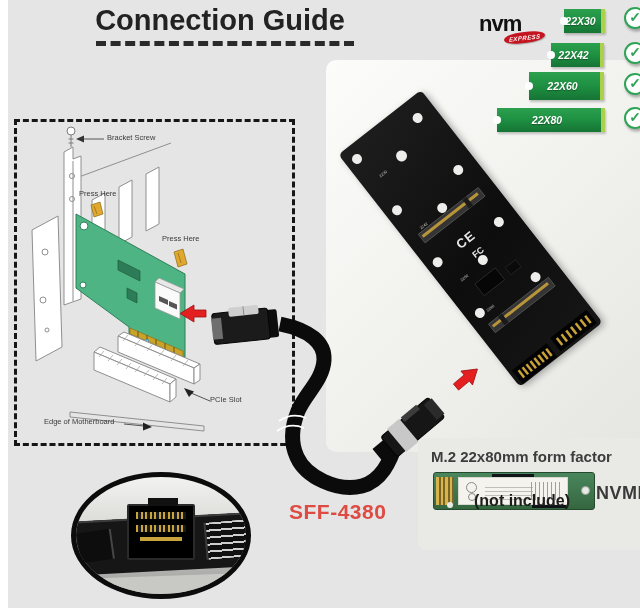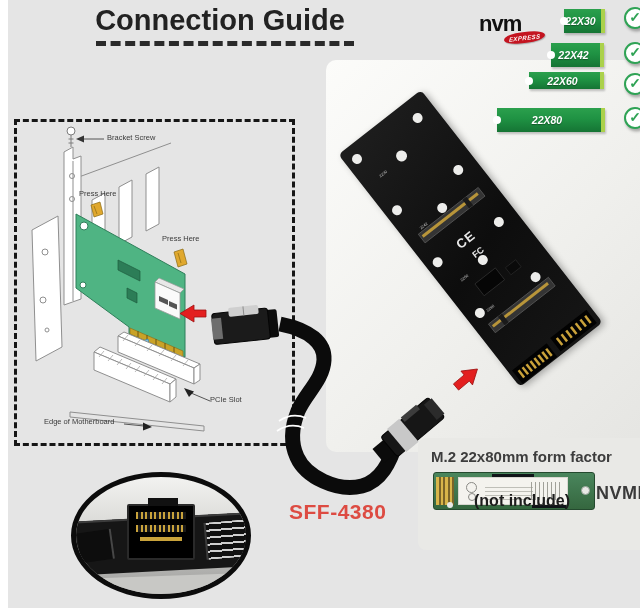--- a/index.html
+++ b/index.html
@@ -47,21 +47,21 @@
   .m2bar {
     height:24px; background:linear-gradient(180deg,#2ba04d 0%,#1f9243 45%,#157434 100%);
     box-shadow:1px 2px 2px rgba(0,0,0,.22); position:absolute;
     display:flex; align-items:center; justify-content:center;
   }
   .m2bar .m2label { color:#fff; font-style:italic; font-weight:bold; font-size:10.5px; padding-right:8px; text-shadow:0 1px 1px rgba(0,0,0,.35); }
   .m2bar .m2edge { position:absolute; right:0; top:0; bottom:0; width:4px; background:#abd14b; }
   .m2bar .m2notch { position:absolute; left:-4px; top:50%; width:8px; height:8px; margin-top:-4px; border-radius:50%; background:#fff; }
   .bar1 { left:556px; top:9px;  width:41px; }
   .bar2 { left:543px; top:43px; width:53px; }
-  .bar3 { left:521px; top:72px; width:75px; height:17px; }
+  .bar3 { left:521px; top:72px; width:75px; height:28px; }
   .bar4 { left:489px; top:108px; width:108px; }
 
   .check {
     position:absolute; left:616px; width:22px; height:22px; border-radius:50%;
     background:#fff; border:2.5px solid #2fa355; color:#2fa355;
     font-size:14px; font-weight:bold; line-height:17px; text-align:center;
     box-shadow:1.5px 2.5px 3px rgba(0,0,0,.3);
   }
   .chk1 { top:7px; } .chk2 { top:42px; } .chk3 { top:73px; } .chk4 { top:107px; }
 

